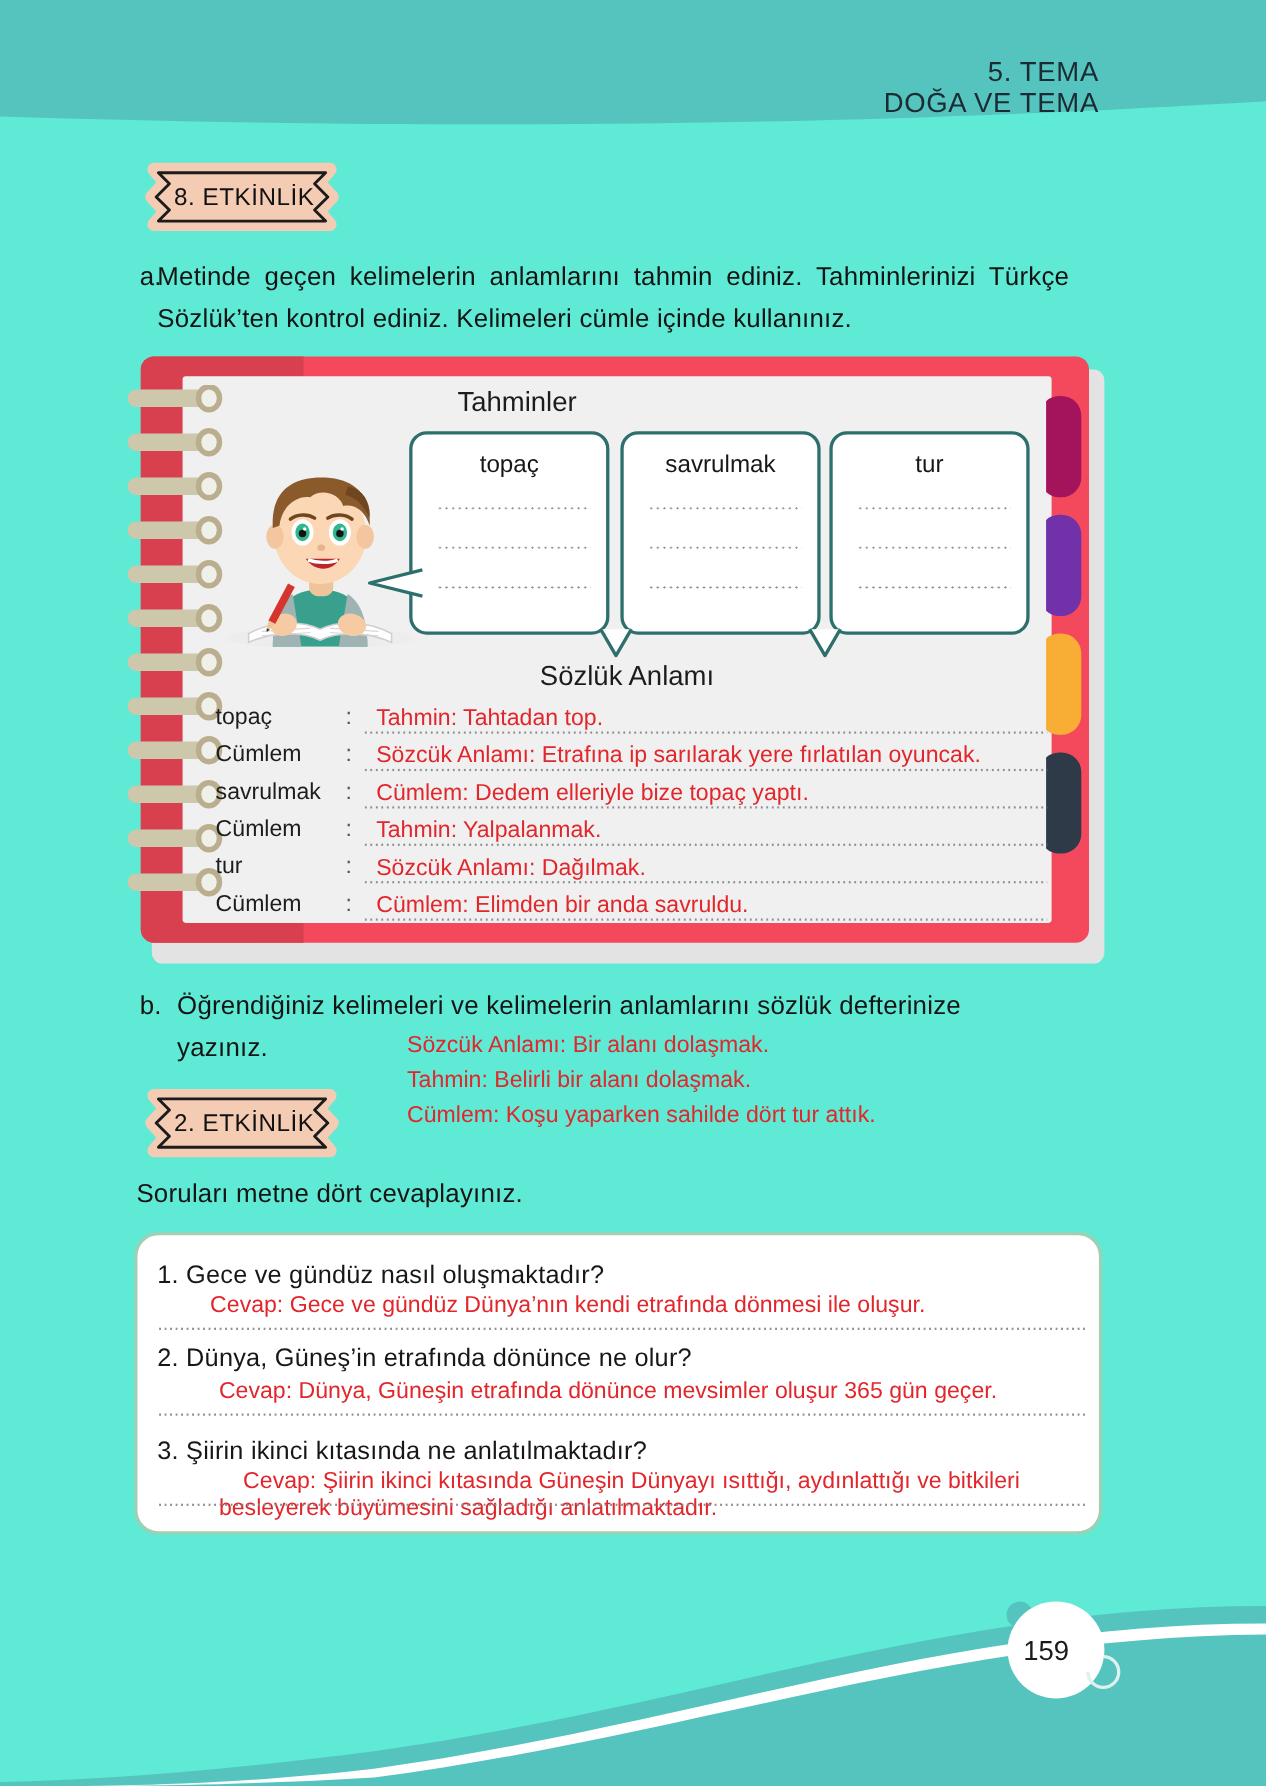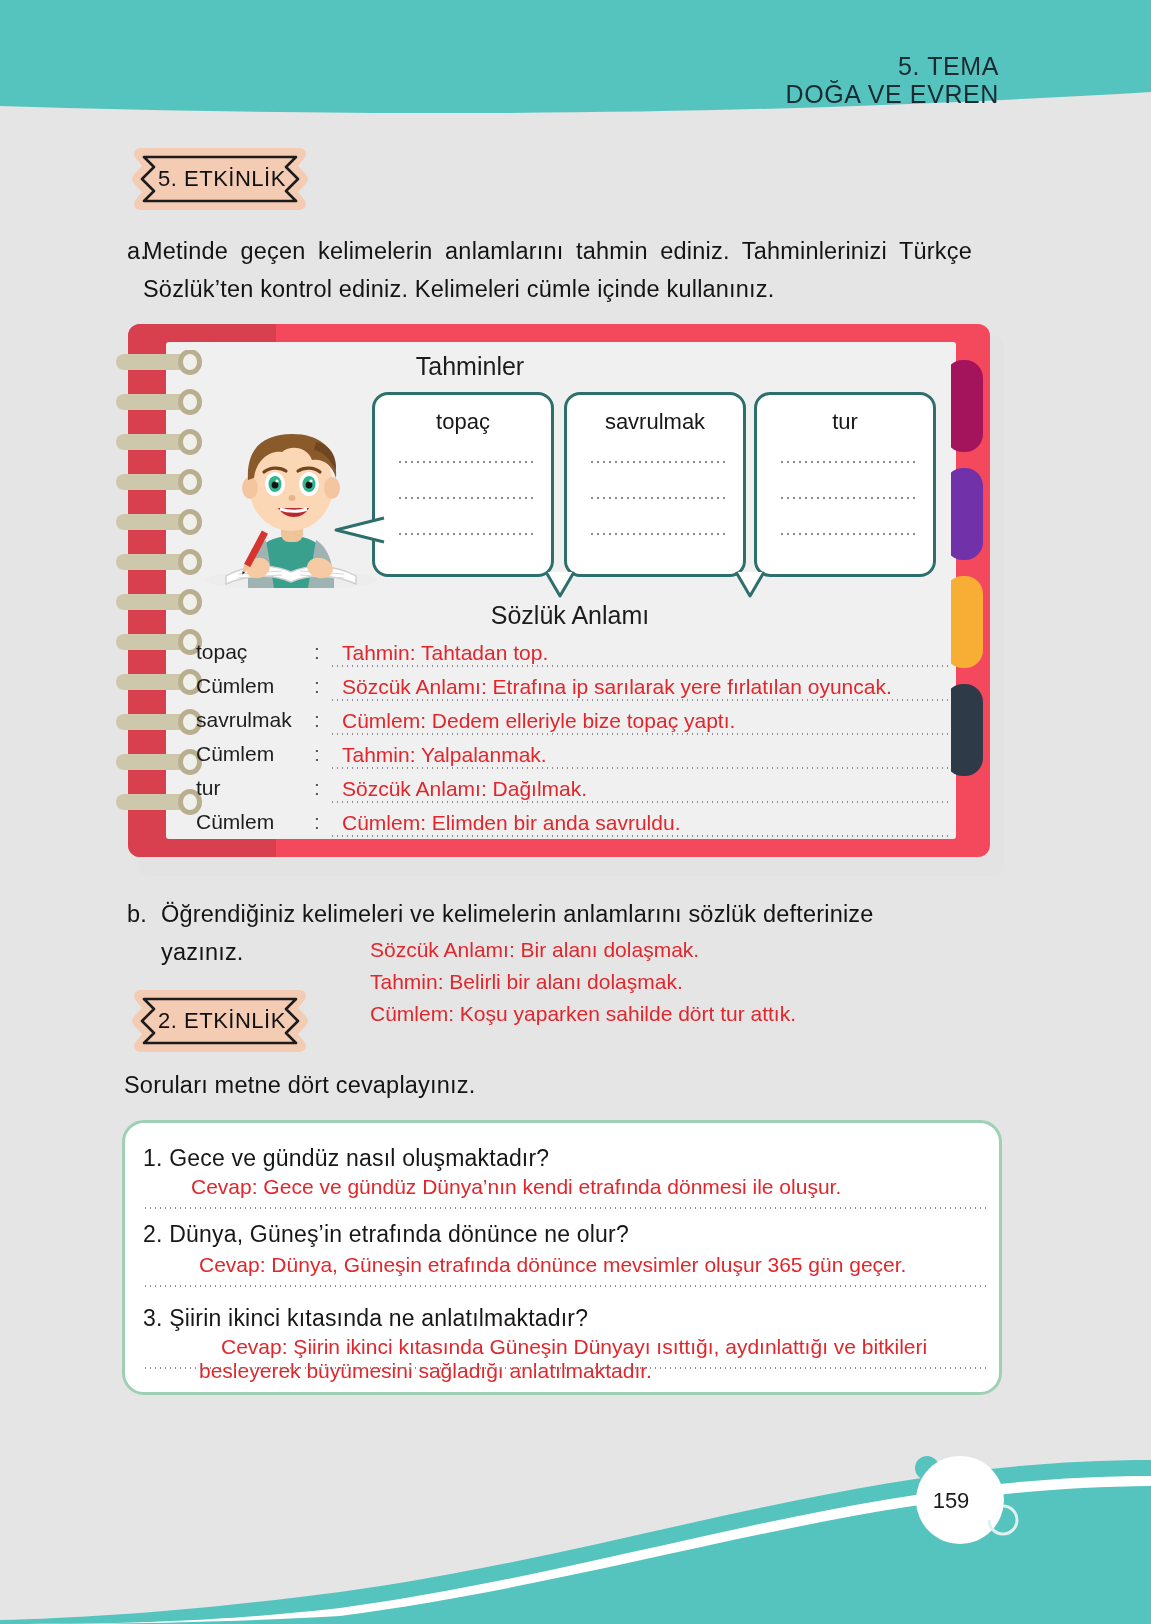--- a/index.html
+++ b/index.html
@@ -2,21 +2,21 @@
 <html><head>
 <meta charset="utf-8">
 <style>
   * { box-sizing: border-box; margin: 0; padding: 0; }
   html, body {
     width: 1151px; height: 1624px;
     background: #ffffff;
     font-family: "Liberation Sans", sans-serif;
     overflow: hidden;
   }
-  #page { position: relative; width: 1151px; height: 1624px; background: #e5e5e5; padding-left: 19px; }
+  #page { position: relative; width: 1151px; height: 1624px; background: #5eead4; padding-left: 19px; }
 
   
   .top-wave { position: absolute; top: 0; left: 0; width: 1151px; height: 130px; }
   .header-title {
     position: absolute; top: 52px; right: 152px;
     text-align: right; color: #1b2b33; line-height: 1.12;
     font-size: 25px; letter-spacing: .6px;
   }
   .header-title .l1 { display: block; font-weight: 400; }
   .header-title .l2 { display: block; font-weight: 400; }
@@ -143,42 +143,42 @@
   #q2 { top: 98px; }
   #q3 { top: 182px; }
 
   
   .bottom-wave { position: absolute; bottom: 0; left: 0; width: 1151px; height: 200px; }
   .pagenum {
     position: absolute; left: 921px; top: 1471px;
     width: 60px; height: 60px; border-radius: 50%;
     background: #fff; border: 4px solid #ffffff;
     display: flex; align-items: center; justify-content: center;
-    font-size: 22px; color: #1b1b1b;
+    font-size: 25px; color: #1b1b1b;
   }
 </style>
 </head>
 <body>
 
 <div id="page">
 
   <svg class="top-wave" viewBox="0 0 1151 130" preserveAspectRatio="none">
     <path d="M0,0 L1151,0 L1151,92 C880,108 520,122 0,106 Z" fill="#55c4be"></path>
   </svg>
   <div class="header-title">
     <span class="l1">5. TEMA</span>
-    <span class="l2">DOĞA VE EVREN</span>
+    <span class="l2">DOĞA VE TEMA</span>
   </div>
 
   <div class="badge" id="badge1">
     <svg viewBox="0 0 196 66" width="196" height="66">
       <path d="M18,8 L178,8 L168,20 L180,33 L168,46 L178,58 L18,58 L28,46 L16,33 L28,20 Z" fill="#f4cbb3" stroke="#f4cbb3" stroke-width="12" stroke-linejoin="round"></path>
       <path d="M22,11 L174,11 L164,21 L176,33 L164,45 L174,55 L22,55 L32,45 L20,33 L32,21 Z" fill="#f4cbb3" stroke="#1c1c1c" stroke-width="2.6" stroke-linejoin="round" stroke-linecap="round"></path>
     </svg>
-    <span class="badge-label">5. ETKİNLİK</span>
+    <span class="badge-label">8. ETKİNLİK</span>
   </div>
 
   <div class="instr" id="instr-a">
     <span class="marker">a.</span>
     <span class="body">Metinde geçen kelimelerin anlamlarını tahmin ediniz. Tahminlerinizi Türkçe Sözlük’ten kontrol ediniz. Kelimeleri cümle içinde kullanınız.</span>
   </div>
 
   <div id="notebook">
     <div class="nb-shadow"></div>
     <div class="nb-frame">

